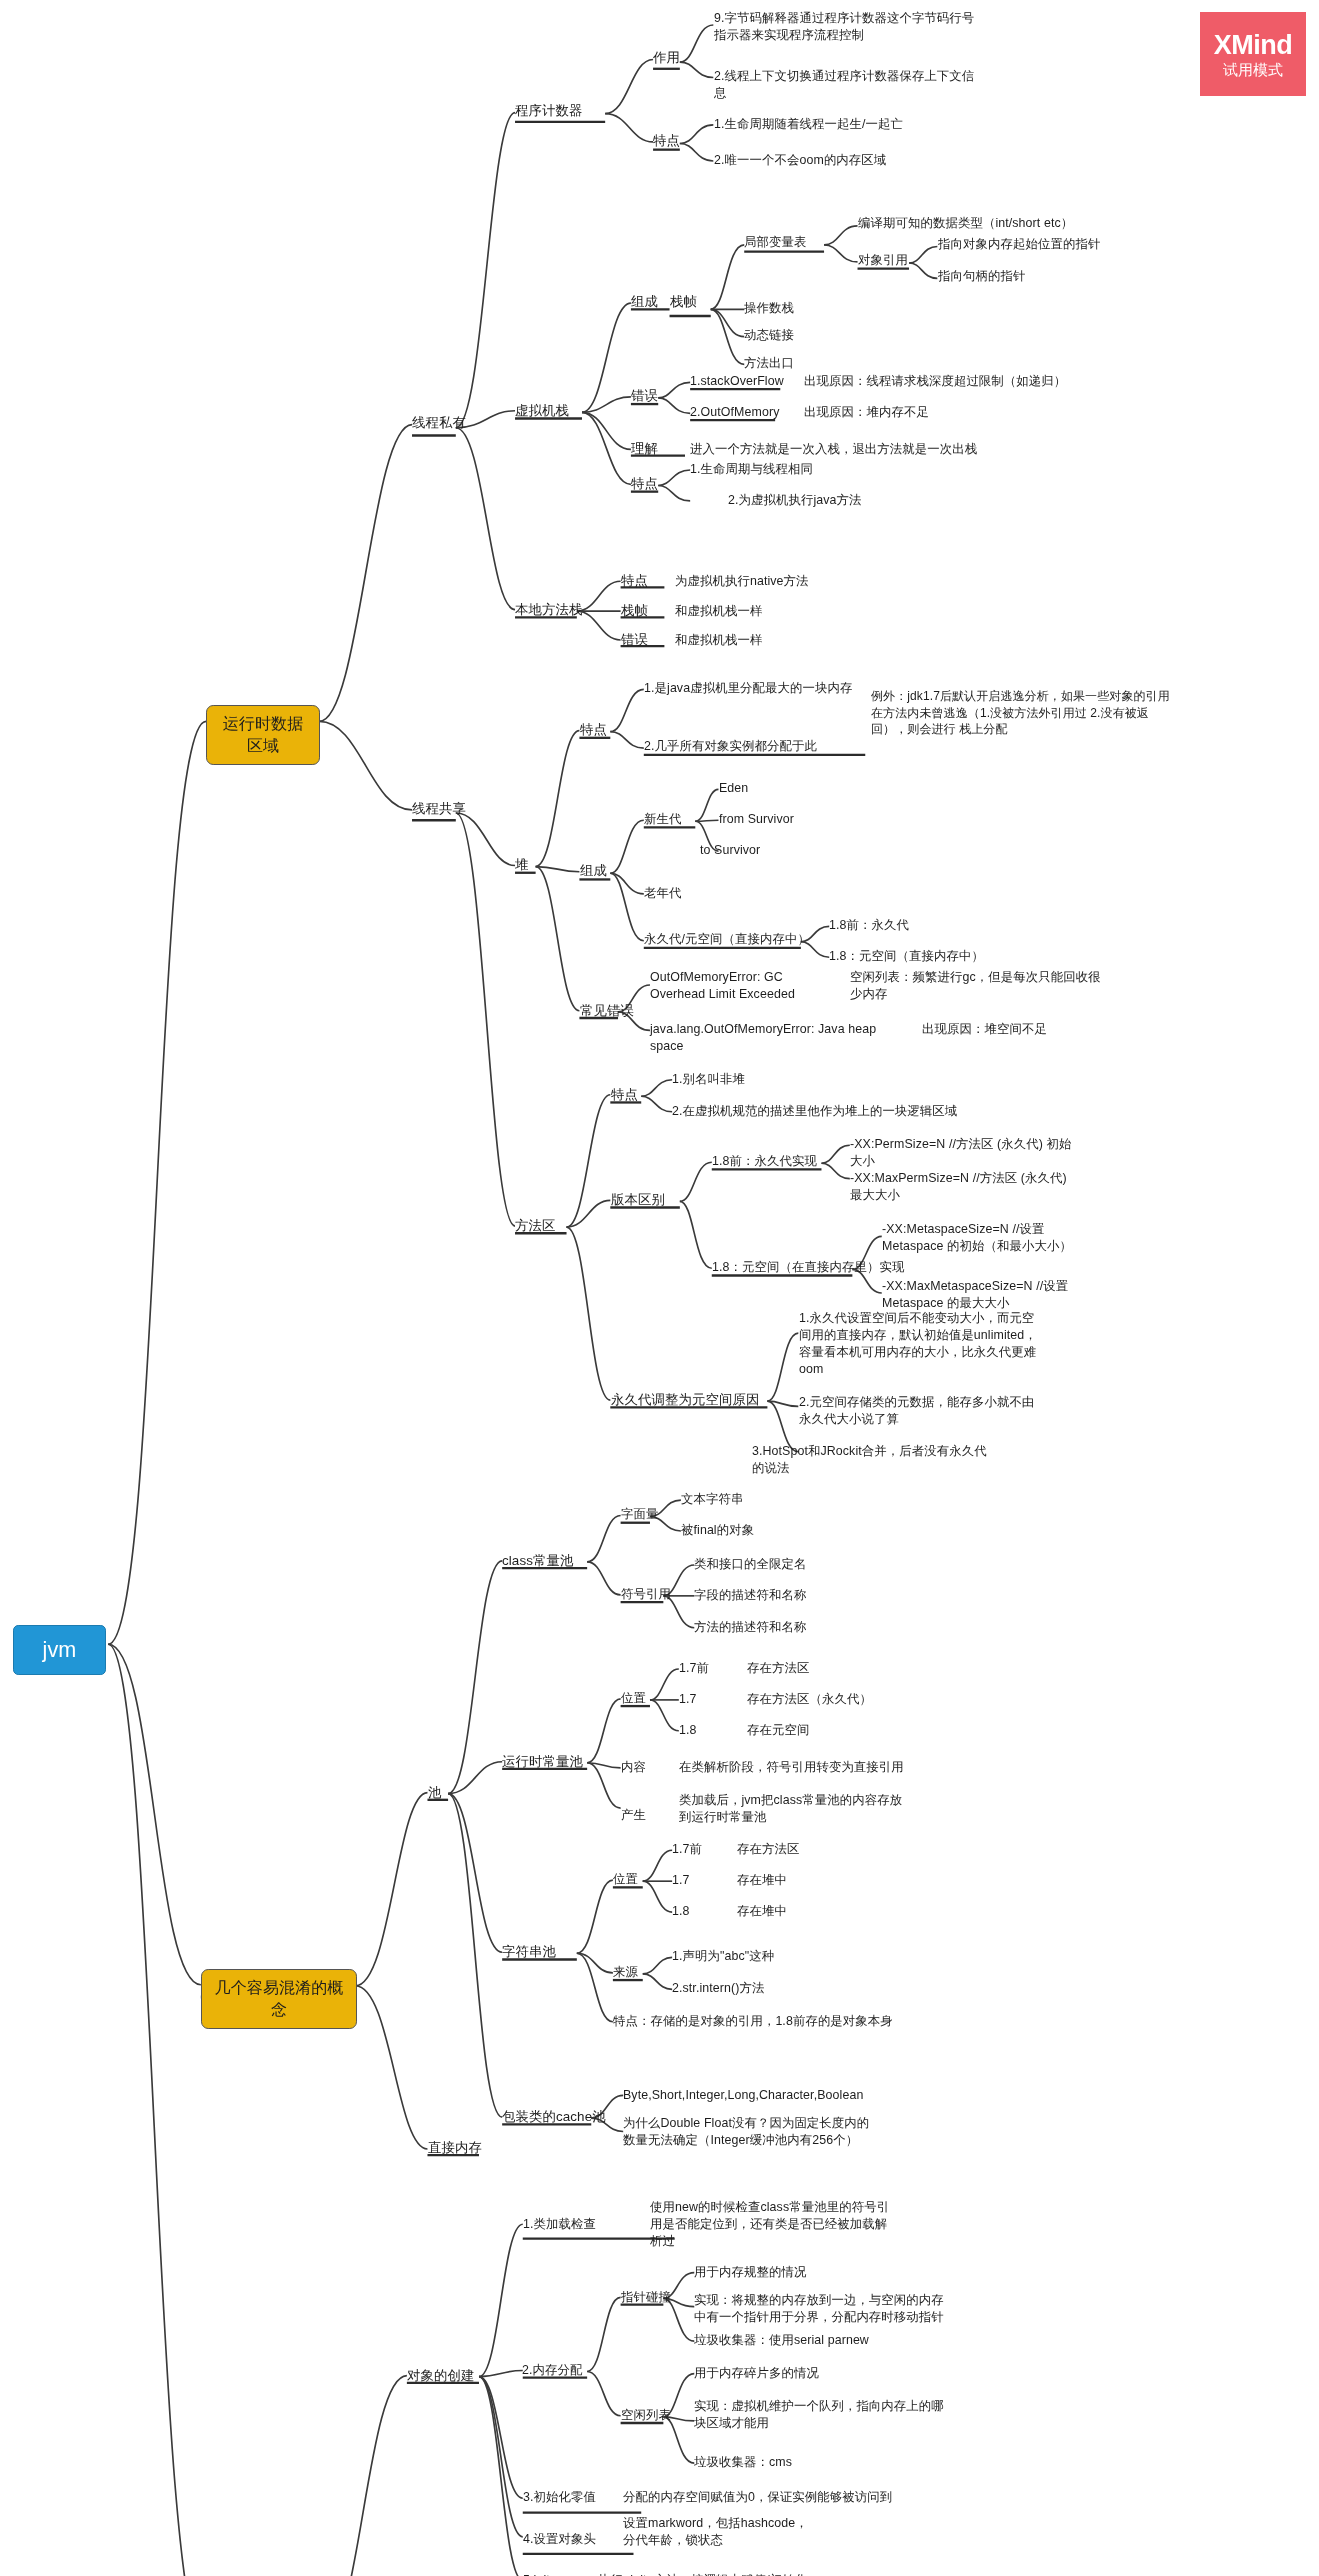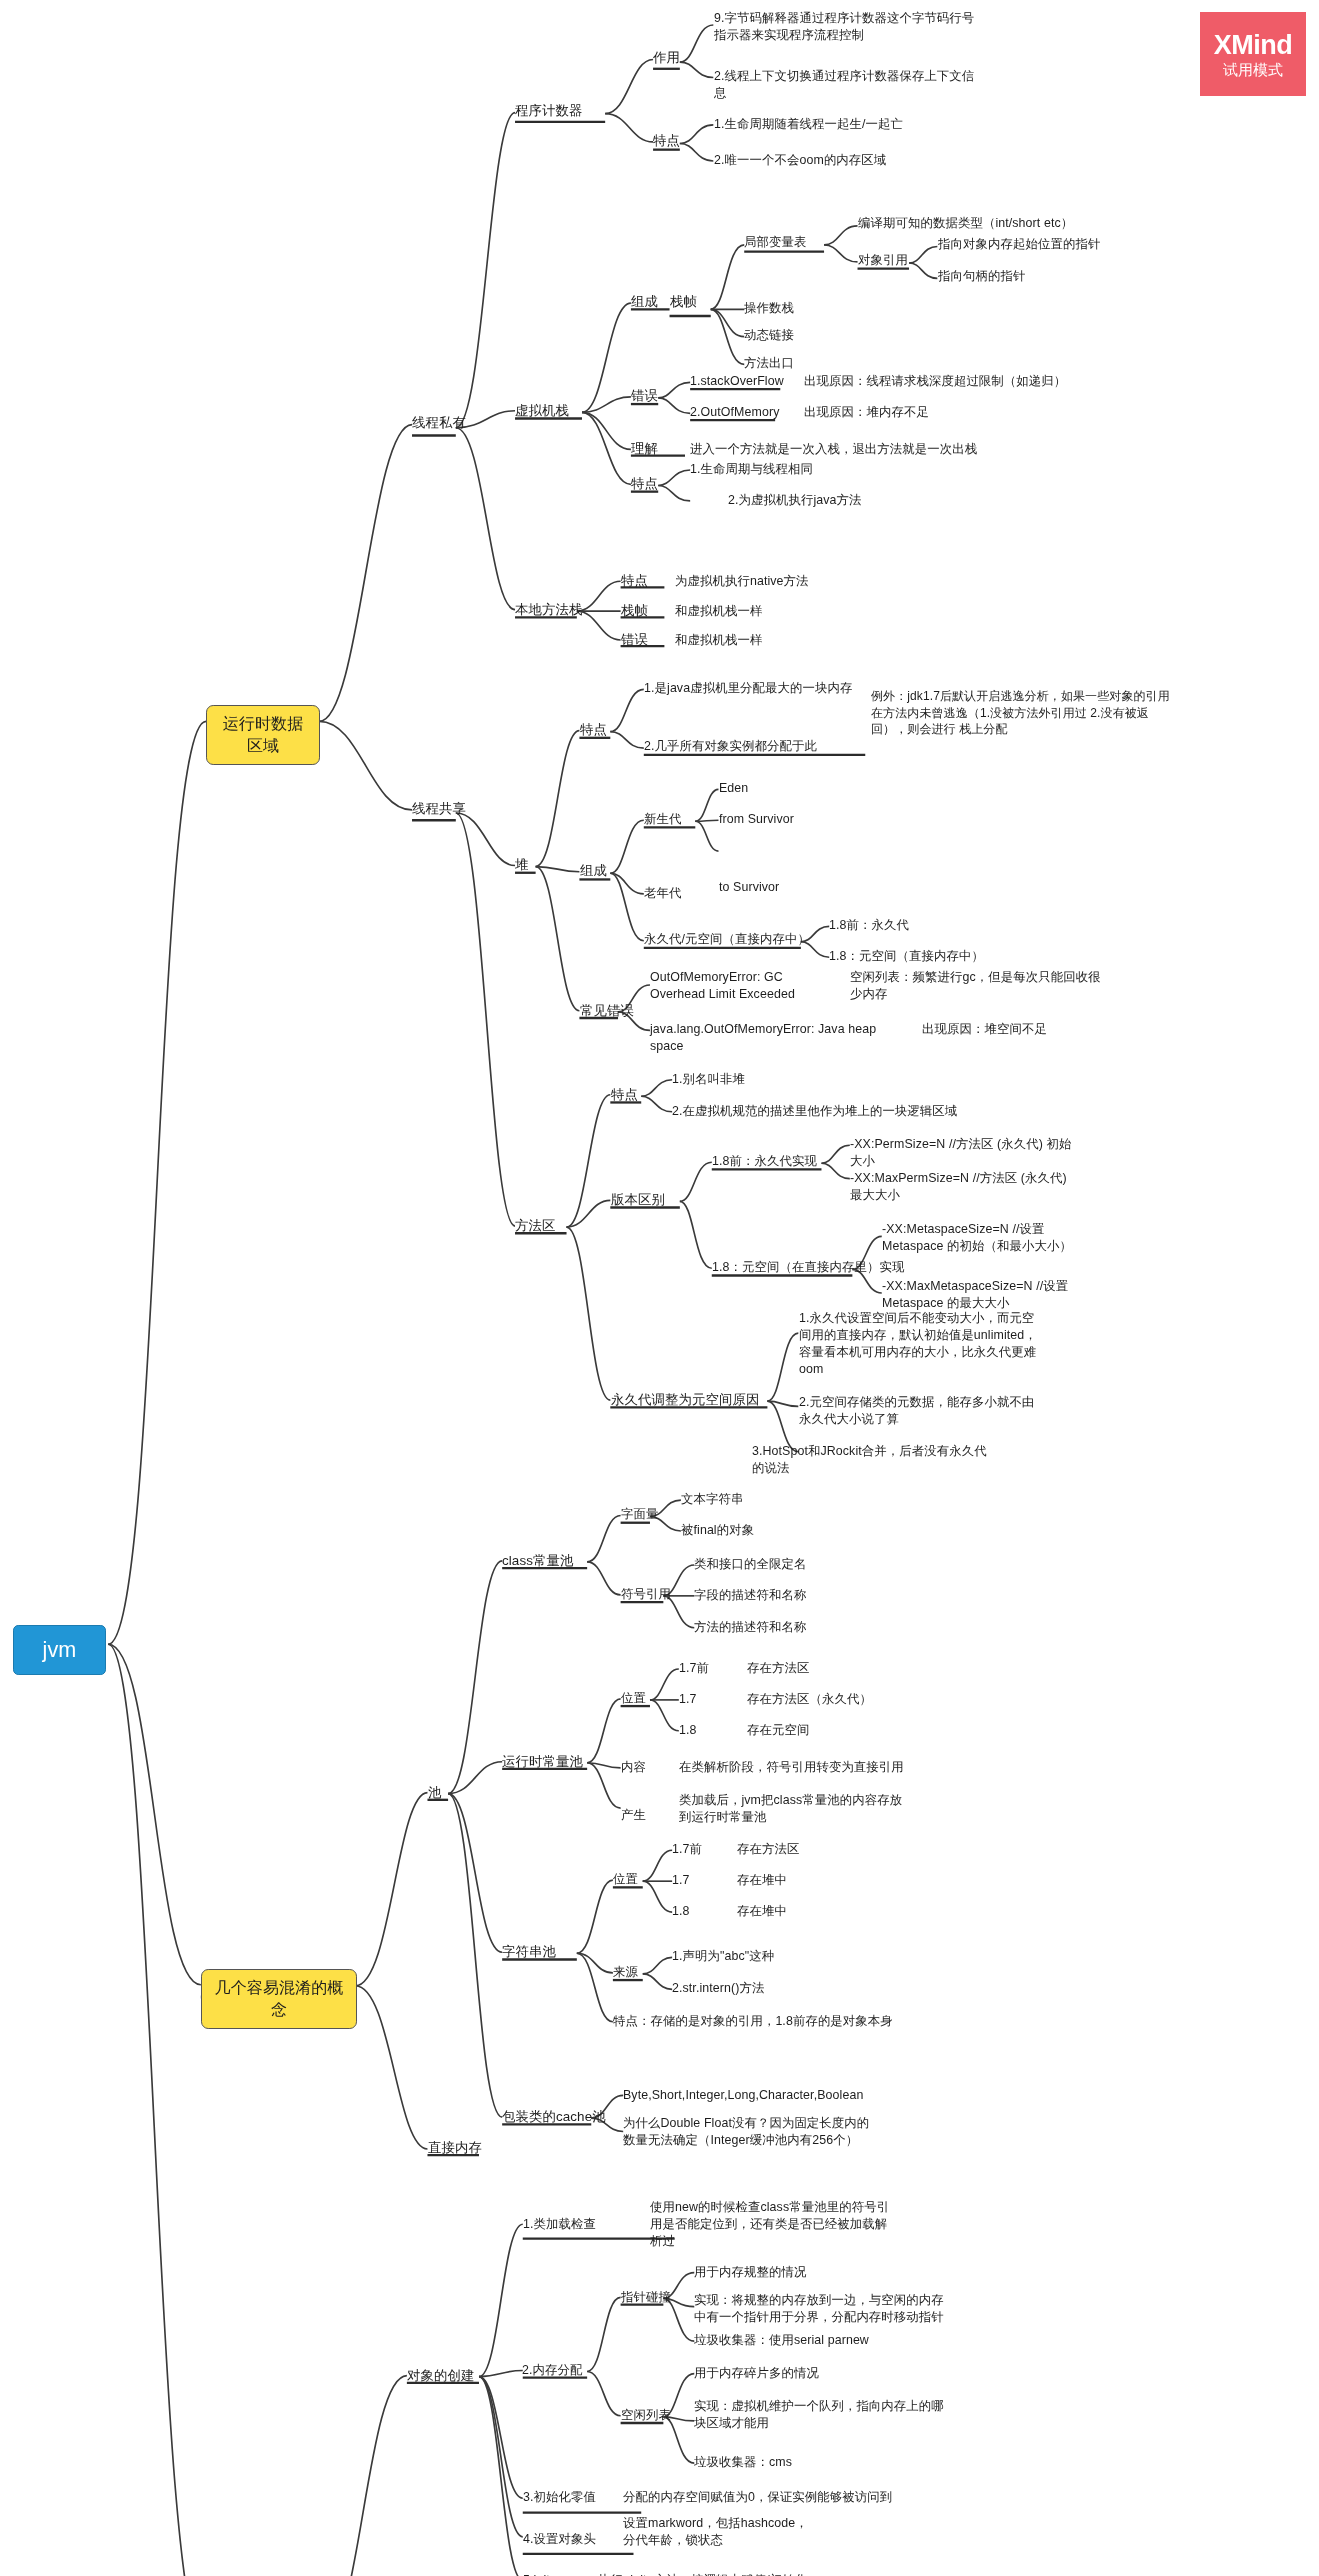--- a/index.html
+++ b/index.html
@@ -42,21 +42,21 @@
   
   .node {
     position: absolute;
     color: #1d1d1d;
     font-size: 13px;
     line-height: 1.38;
     white-space: pre-wrap;
     letter-spacing: 0.1px;
   }
   .node.lvl1 {
-    background: #fde047;
+    background: #eab308;
     border: 1.3px solid #555;
     border-radius: 7.2px;
     padding: 6.7px 12.4px;
     font-size: 16px;
     font-weight: 500;
     text-align: center;
   }
   .node.root {
     background: #2196d6;
     border: 1.3px solid #1b7bb0;
@@ -360,21 +360,21 @@
 
   <div class="node lvl2" style="left:515px; top:856px;">堆</div>
   <div class="node lvl2" style="left:580px; top:721px;">特点</div>
   <div class="node leaf" style="left:644px; top:680px; width:216px;">1.是java虚拟机里分配最大的一块内存</div>
   <div class="node leaf" style="left:644px; top:738px; width:209px;">2.几乎所有对象实例都分配于此</div>
   <div class="node small" style="left:871px; top:688px; width:301px;">例外：jdk1.7后默认开启逃逸分析，如果一些对象的引用 在方法内未曾逃逸（1.没被方法外引用过 2.没有被返回），则会进行 栈上分配</div>
   <div class="node lvl2" style="left:580px; top:862px;">组成</div>
   <div class="node leaf" style="left:644px; top:811px;">新生代</div>
   <div class="node leaf" style="left:719px; top:780px;">Eden</div>
   <div class="node leaf" style="left:719px; top:811px;">from Survivor</div>
-  <div class="node leaf" style="left:719px; top:842px;margin-top:37px;">to Survivor</div>
+  <div class="node leaf" style="left:700px; top:842px;">to Survivor</div>
   <div class="node leaf" style="left:644px; top:885px;">老年代</div>
   <div class="node leaf" style="left:644px; top:931px;">永久代/元空间（直接内存中）</div>
   <div class="node leaf" style="left:829px; top:917px;">1.8前：永久代</div>
   <div class="node leaf" style="left:829px; top:948px;">1.8：元空间（直接内存中）</div>
   <div class="node lvl2" style="left:580px; top:1002px;">常见错误</div>
   <div class="node leaf" style="left:650px; top:969px; width:185px;">OutOfMemoryError: GC Overhead Limit Exceeded</div>
   <div class="node leaf" style="left:850px; top:969px; width:258px;">空闲列表：频繁进行gc，但是每次只能回收很少内存</div>
   <div class="node leaf" style="left:650px; top:1021px; width:247px;">java.lang.OutOfMemoryError: Java heap space</div>
   <div class="node leaf" style="left:922px; top:1021px;">出现原因：堆空间不足</div>
 

